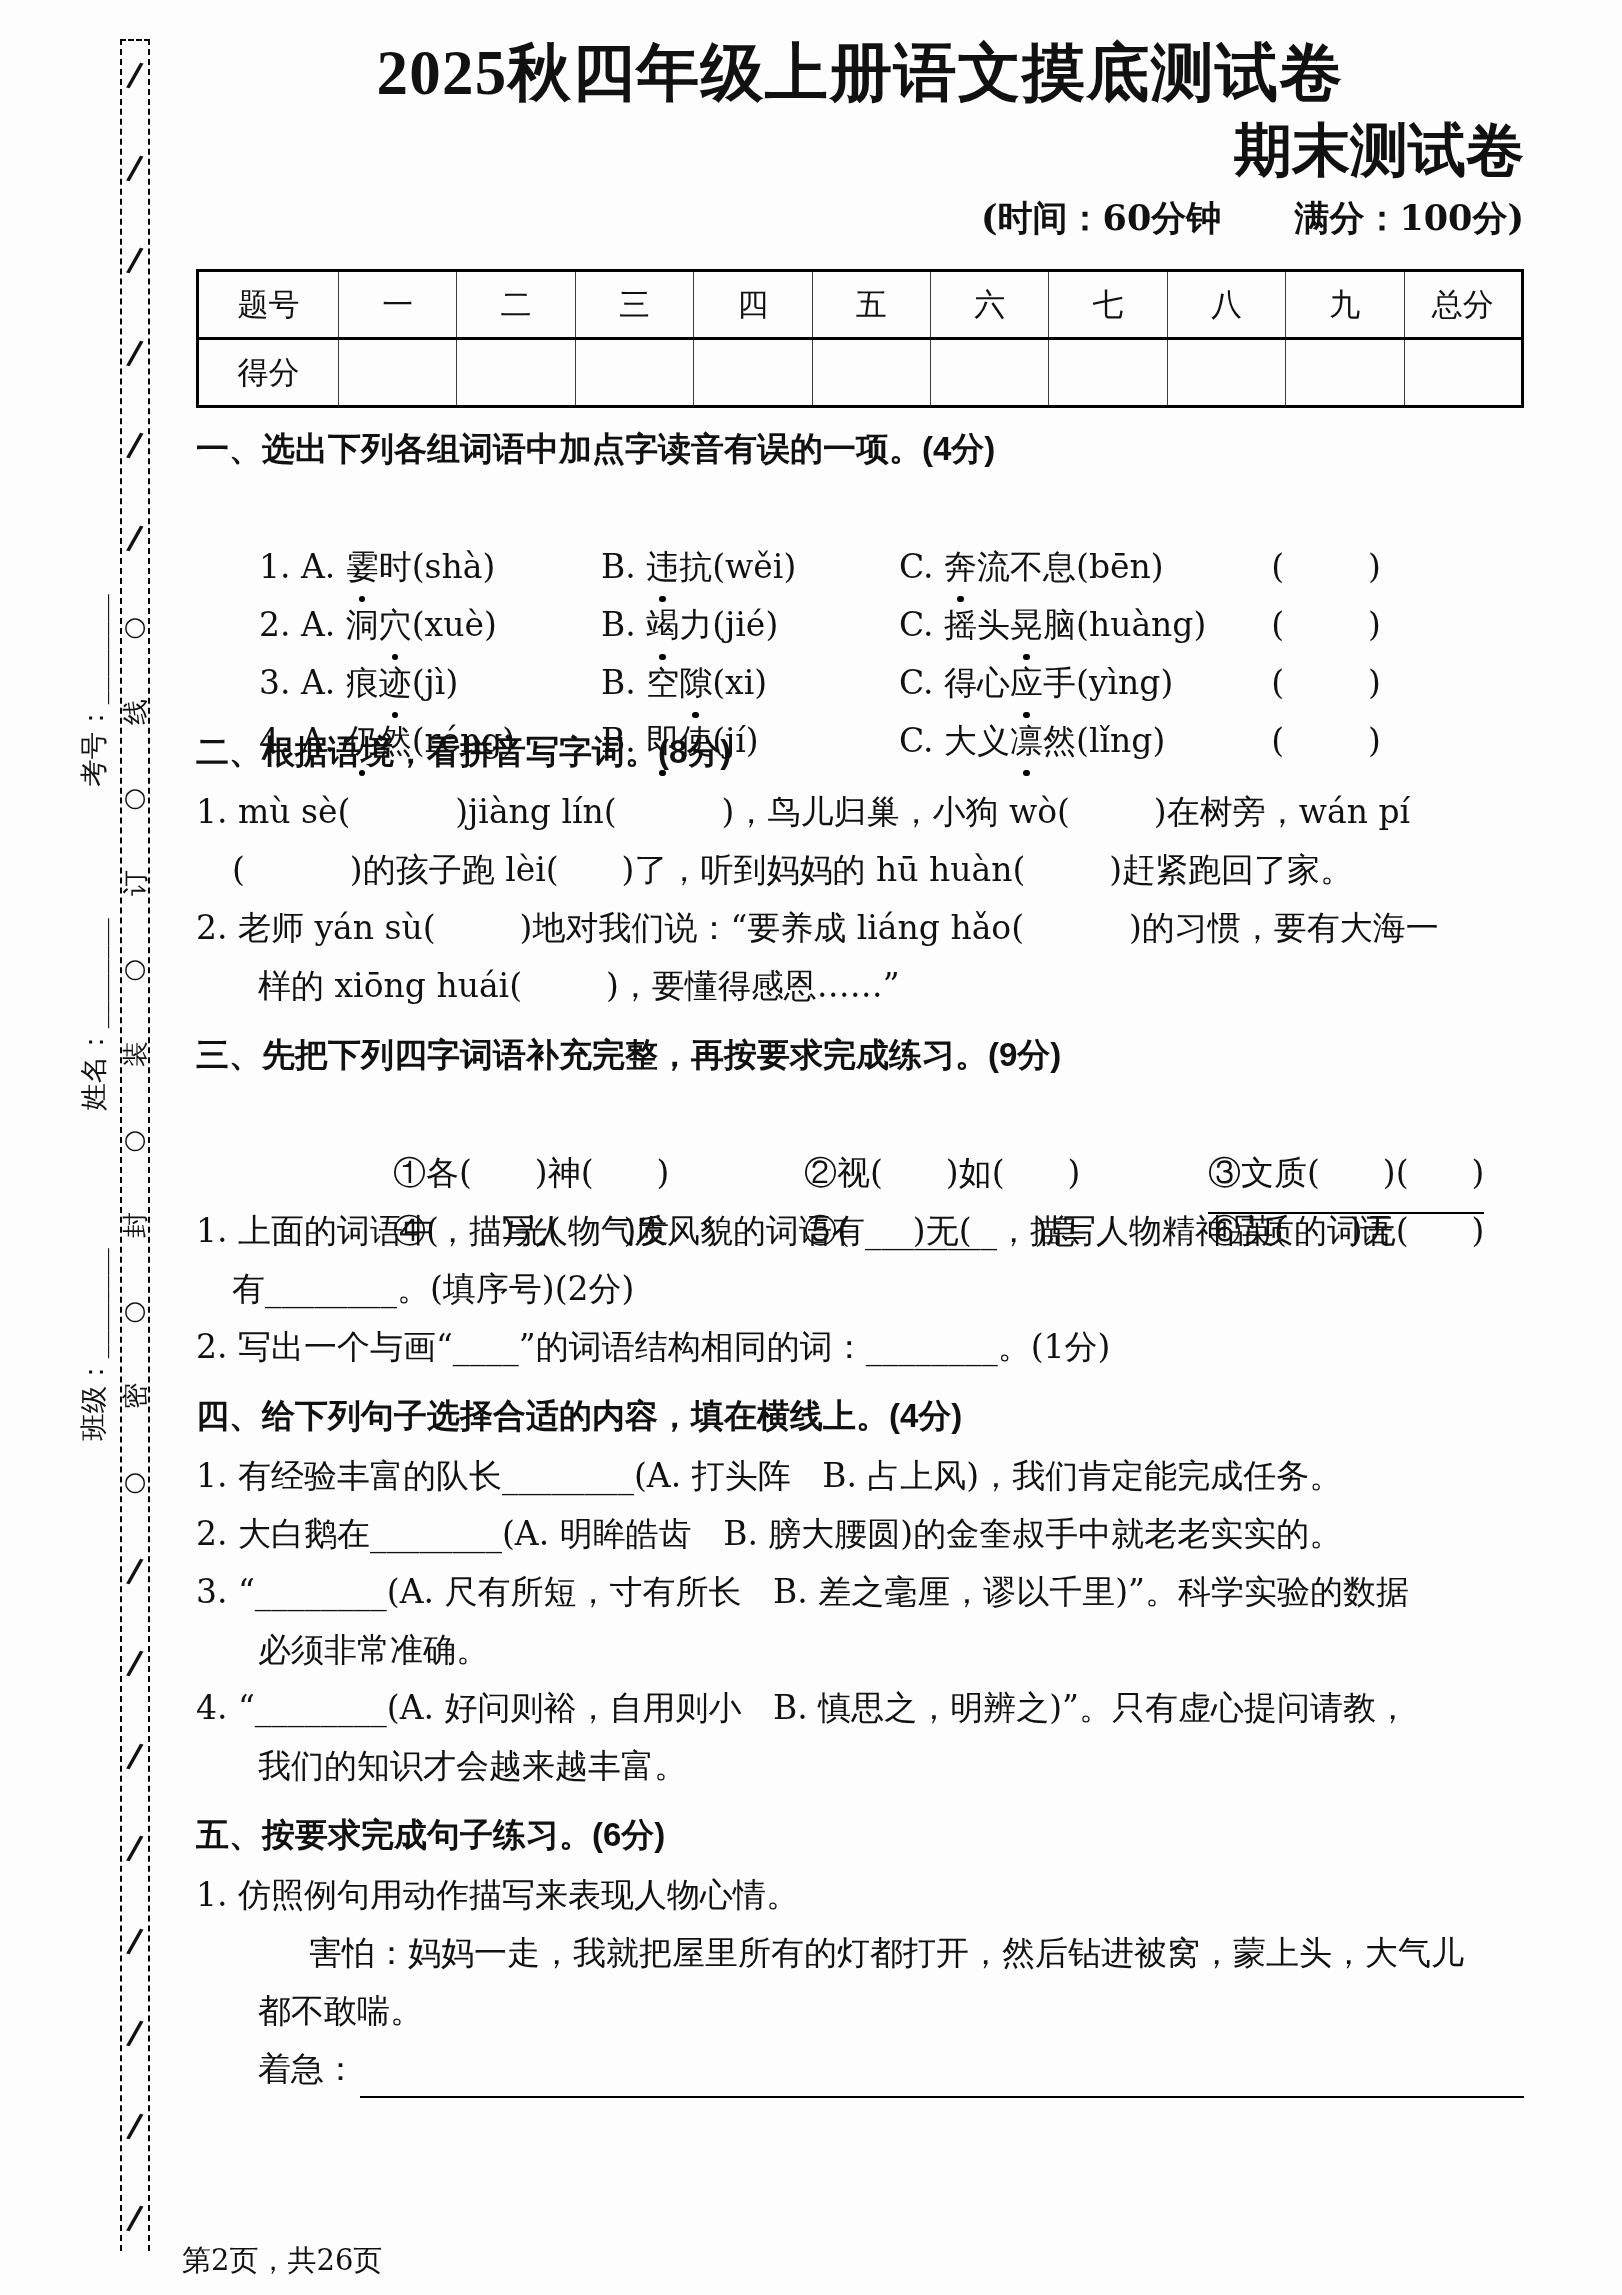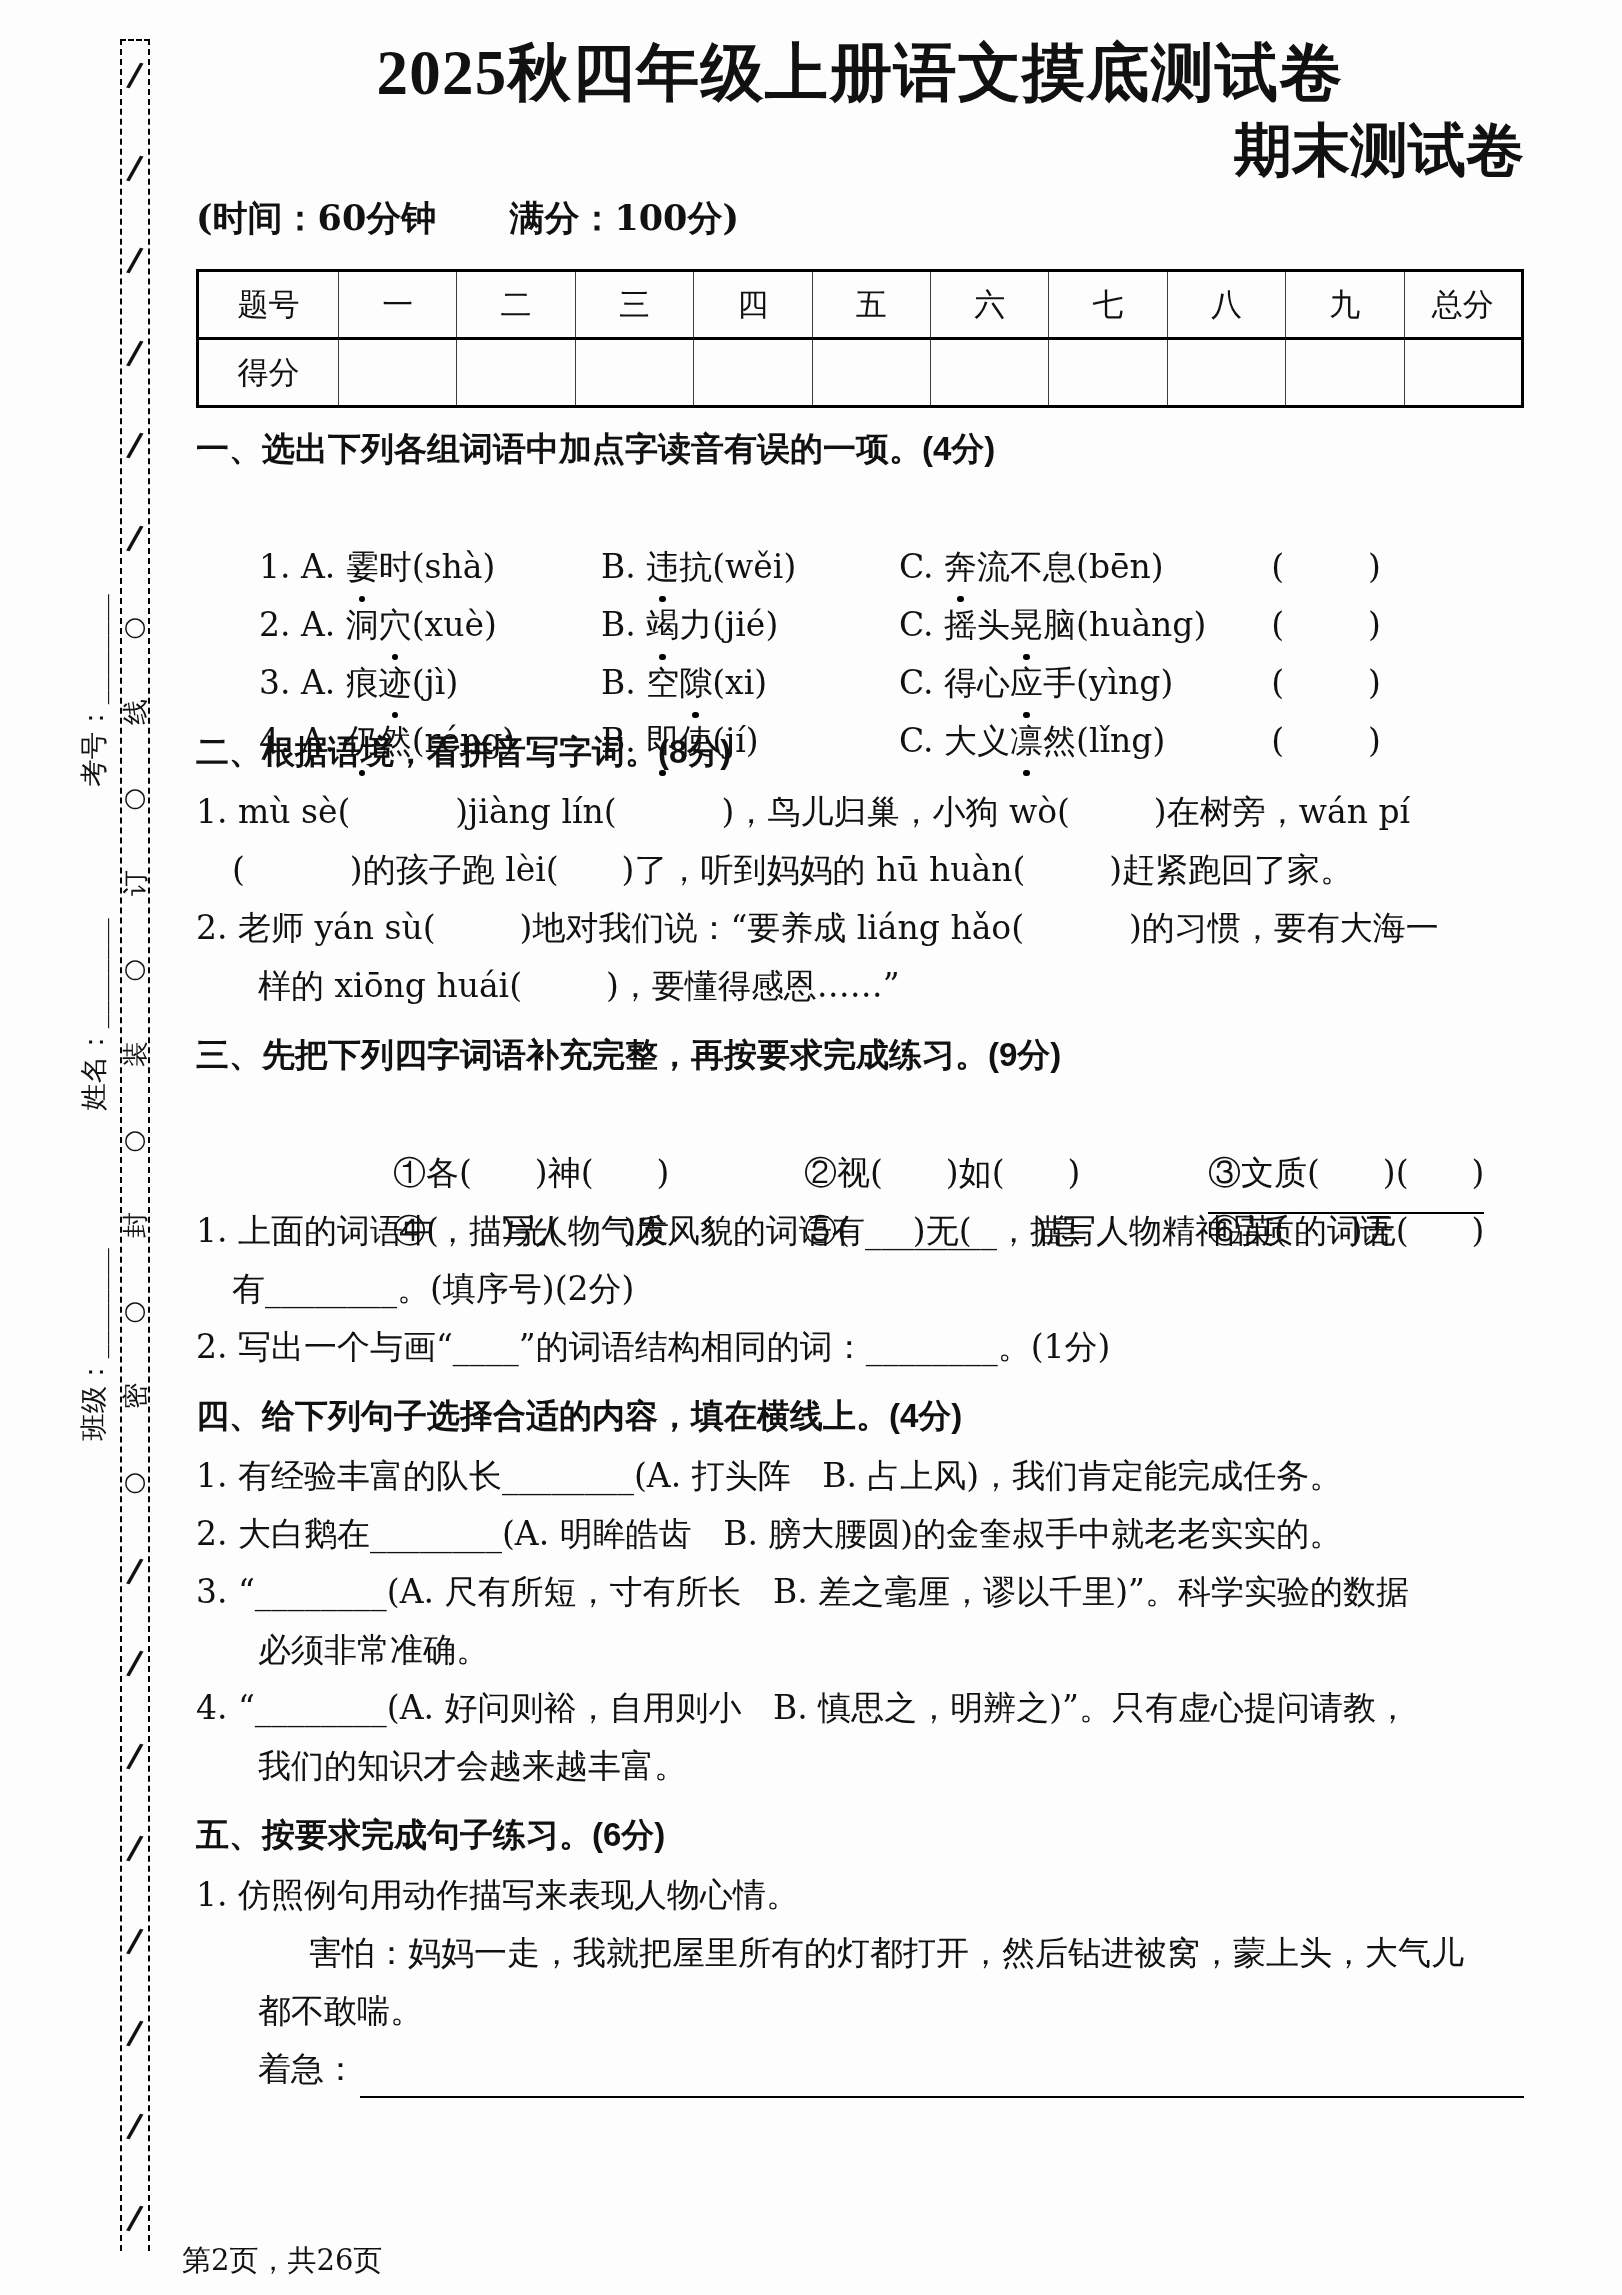--- a/index.html
+++ b/index.html
@@ -26,21 +26,21 @@
   
   .main { position:absolute; left:196px; top:31px; width:1328px; }
   .title {
     margin:0; text-align:center; font-size:63px; font-weight:900;
     font-family:"Liberation Serif","DejaVu Serif",serif; letter-spacing:1.3px; line-height:1.35;
   }
   .subtitle {
     margin:0; text-align:right; font-size:58px; font-weight:900;
     font-family:"Liberation Serif","DejaVu Serif",serif; line-height:1.2;
   }
-  .meta { margin:9.2px 0 0 0; text-align:left; font-size:35px; font-weight:bold; white-space:pre; }
+  .meta { margin:9.2px 0 0 0; text-align:right; font-size:35px; font-weight:bold; white-space:pre; }
   
   table.score {
     width:100%; margin-top:27.5px; border-collapse:collapse;
     border:3.9px solid #000; table-layout:fixed;
   }
   table.score td {
     border:1.3px solid #3c3c3c; height:65px; text-align:center;
     font-size:31px; padding:0;
   }
   table.score tr.head td { border-bottom:3.3px solid #000; }

